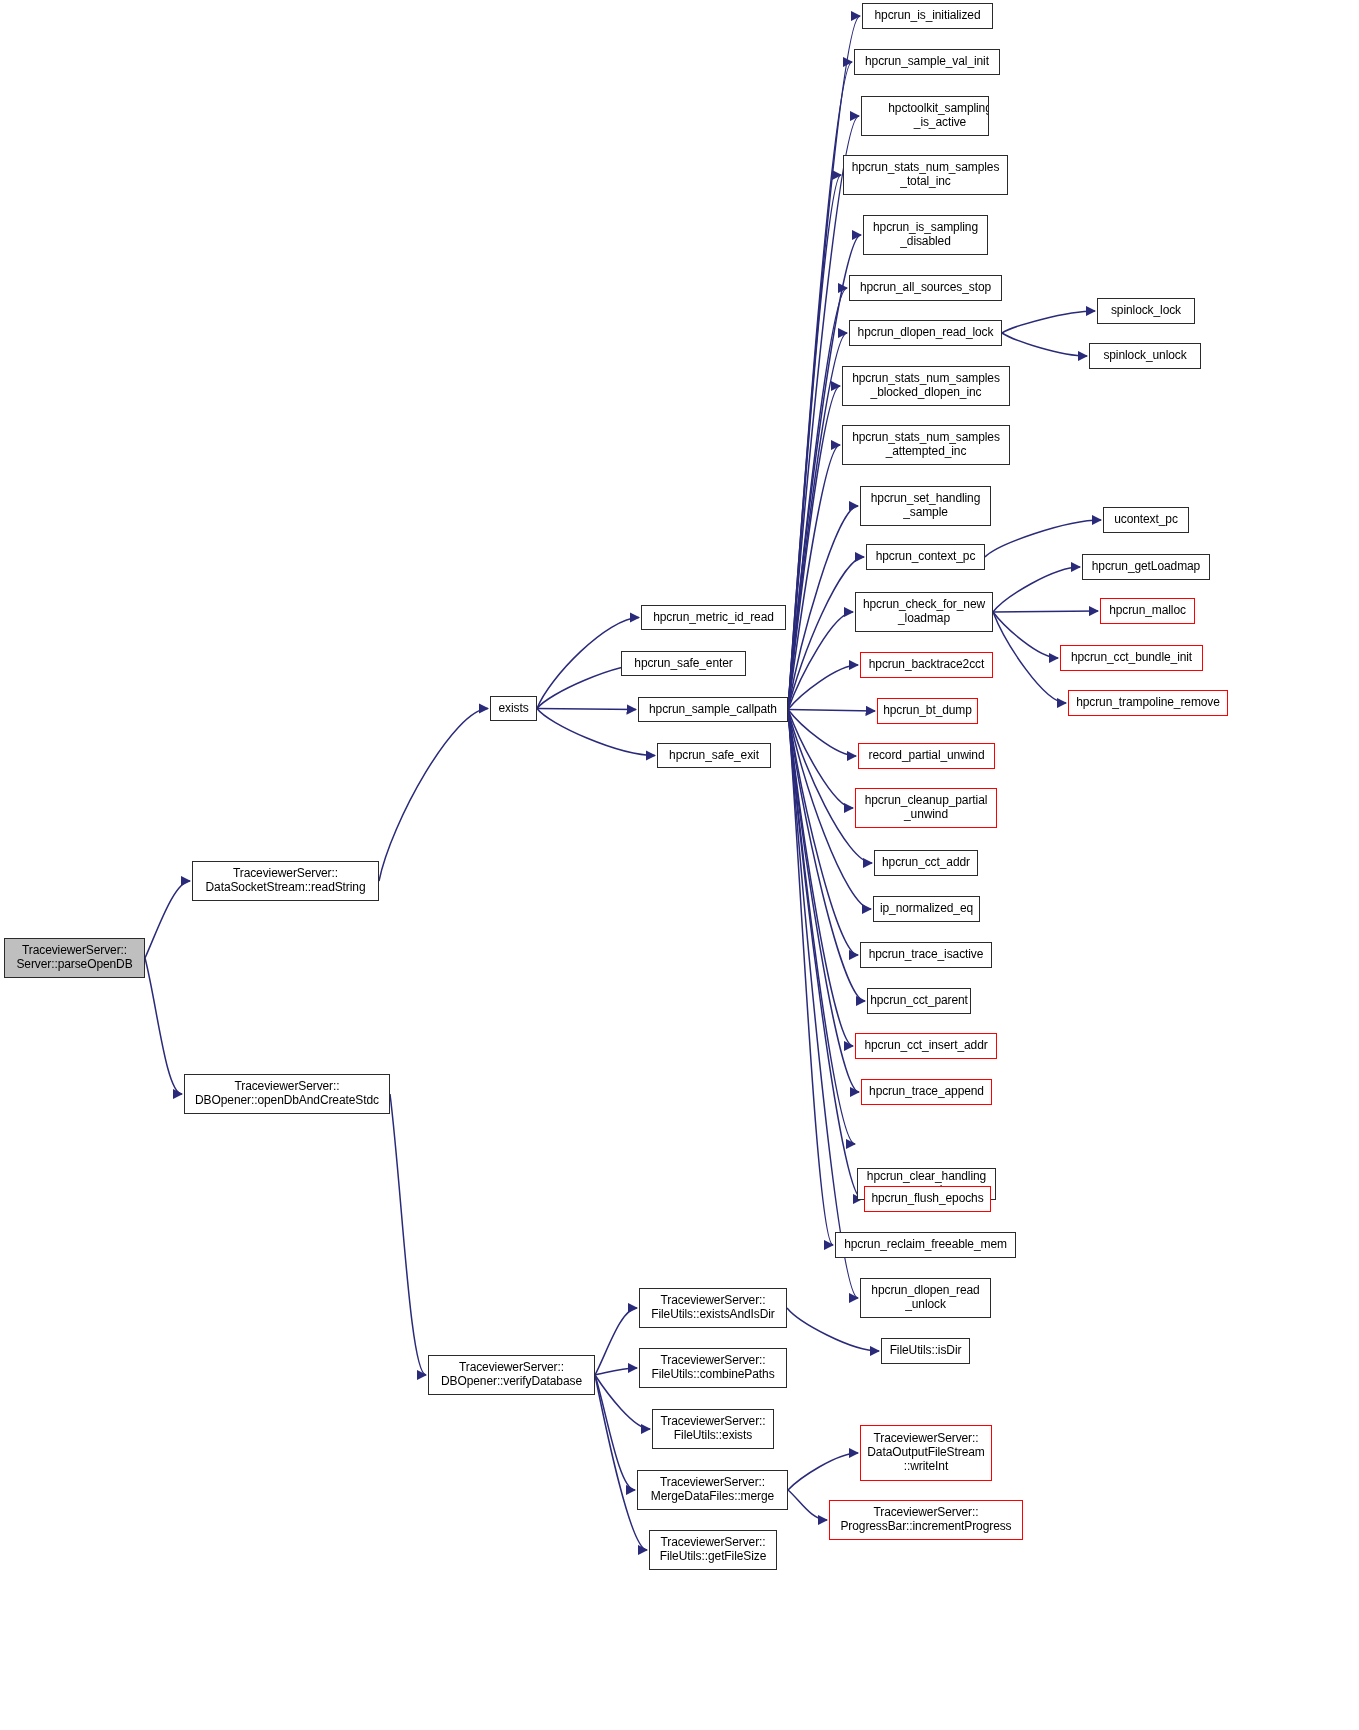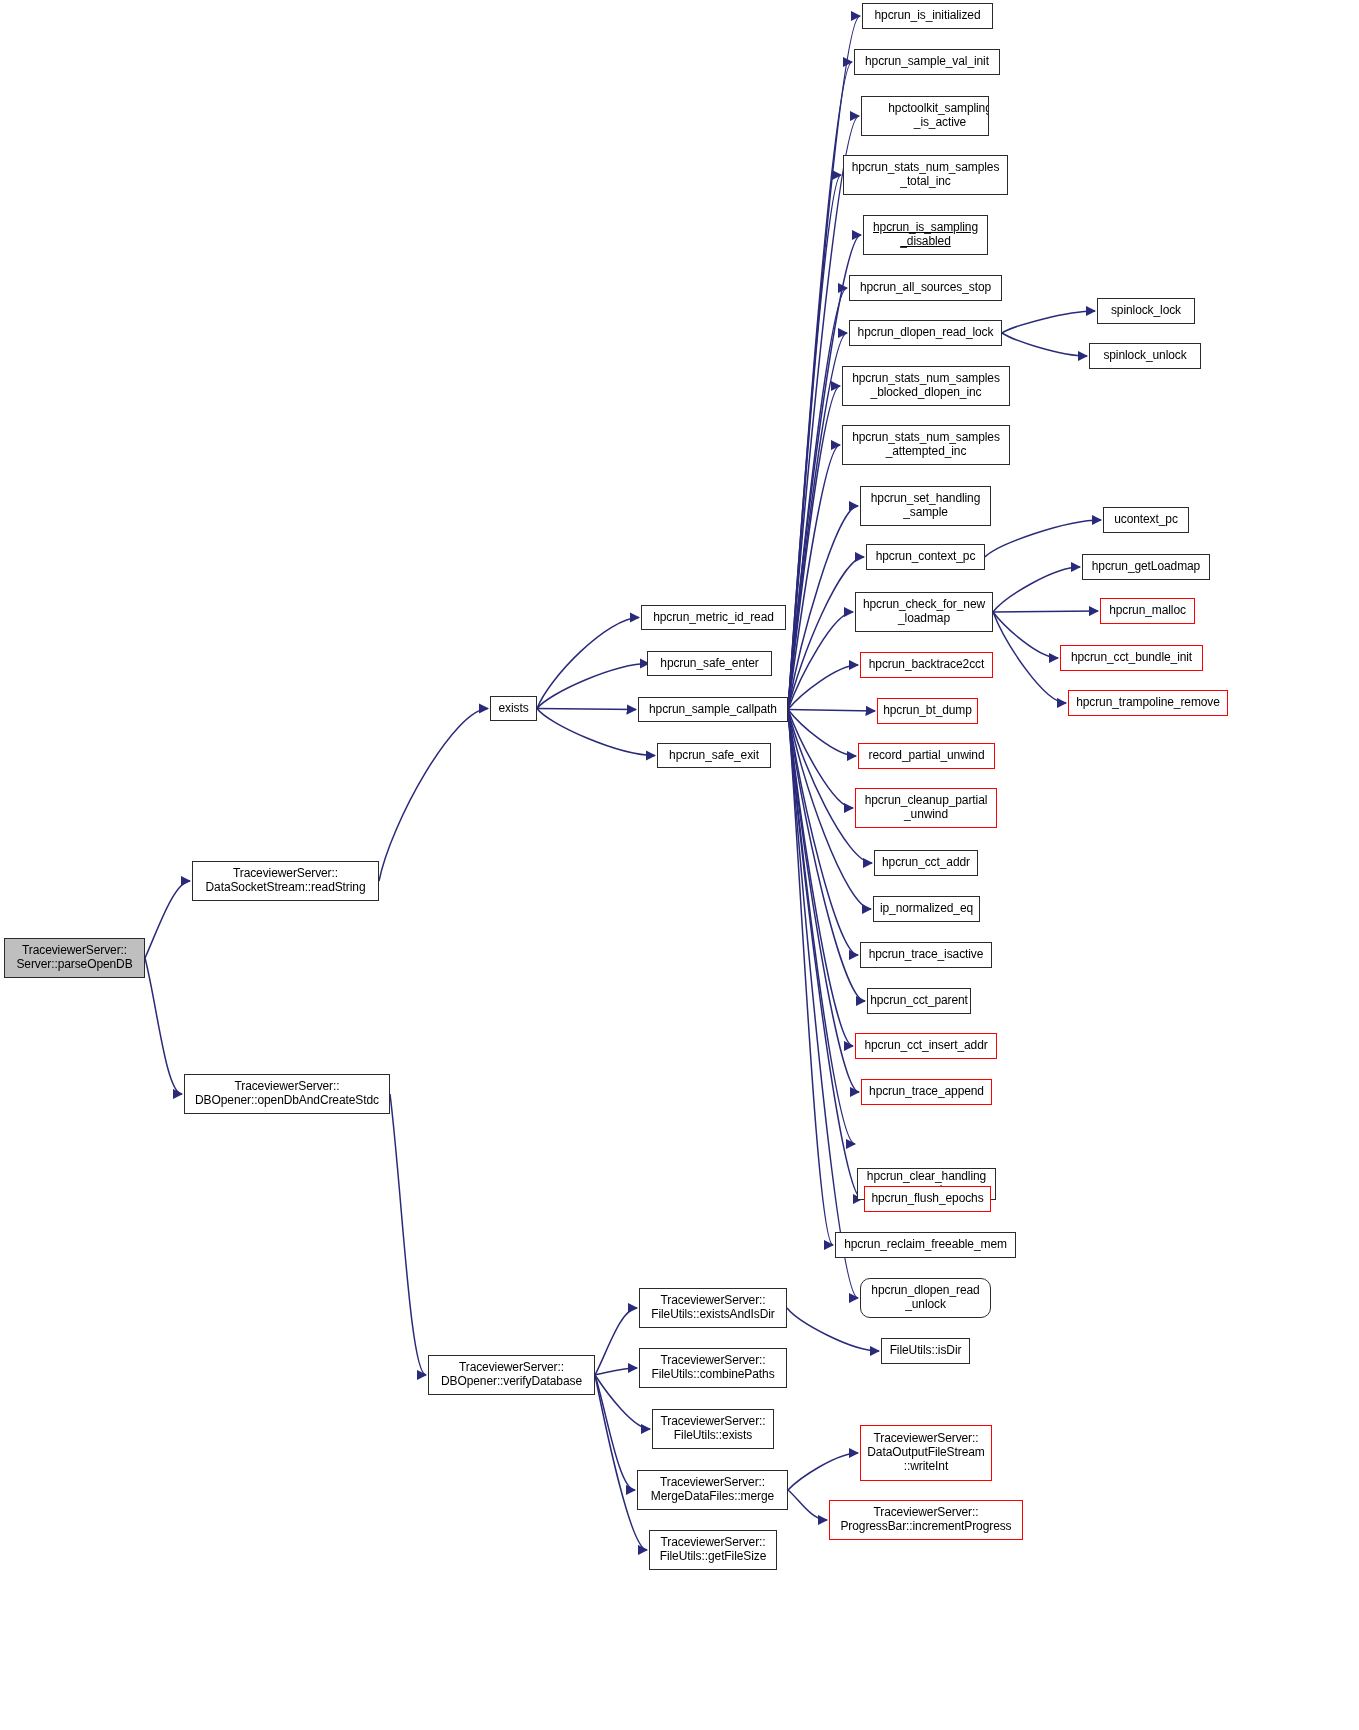--- a/index.html
+++ b/index.html
@@ -112,30 +112,30 @@
       </g>
   </svg>
 <div class="node root" style="left: 4px; top: 938px; width: 141px; height: 40px;"><span>TraceviewerServer::
 Server::parseOpenDB</span></div>
     <div class="node" style="left: 192px; top: 861px; width: 187px; height: 40px;"><span>TraceviewerServer::
 DataSocketStream::readString</span></div>
     <div class="node" style="left: 184px; top: 1074px; width: 206px; height: 40px;"><span>TraceviewerServer::
 DBOpener::openDbAndCreateStdc</span></div>
     <div class="node" style="left: 490px; top: 696px; width: 47px; height: 25px;"><span>exists</span></div>
     <div class="node" style="left: 641px; top: 605px; width: 145px; height: 25px;"><span>hpcrun_metric_id_read</span></div>
-    <div class="node" style="left: 647px; top: 651px; width: 125px; height: 25px;"><span>hpcrun_safe_enter</span></div>
+    <div class="node" style="left: 621px; top: 651px; width: 125px; height: 25px;"><span>hpcrun_safe_enter</span></div>
     <div class="node" style="left: 638px; top: 697px; width: 150px; height: 25px;"><span>hpcrun_sample_callpath</span></div>
     <div class="node" style="left: 657px; top: 743px; width: 114px; height: 25px;"><span>hpcrun_safe_exit</span></div>
     <div class="node" style="left: 862px; top: 3px; width: 131px; height: 26px;"><span>hpcrun_is_initialized</span></div>
     <div class="node" style="left: 854px; top: 49px; width: 146px; height: 26px;"><span>hpcrun_sample_val_init</span></div>
     <div class="node" style="left: 861px; top: 96px; width: 128px; height: 40px; padding-left: 33px;"><span>hpctoolkit_sampling
 _is_active</span></div>
     <div class="node" style="left: 843px; top: 155px; width: 165px; height: 40px;"><span>hpcrun_stats_num_samples
 _total_inc</span></div>
-    <div class="node" style="left: 863px; top: 215px; width: 125px; height: 40px; text-decoration: underline;"><span>hpcrun_is_sampling
+    <div class="node" style="left: 863px; top: 215px; width: 125px; height: 40px;"><span>hpcrun_is_sampling
 _disabled</span></div>
     <div class="node" style="left: 849px; top: 275px; width: 153px; height: 26px;"><span>hpcrun_all_sources_stop</span></div>
     <div class="node" style="left: 849px; top: 320px; width: 153px; height: 26px;"><span>hpcrun_dlopen_read_lock</span></div>
     <div class="node" style="left: 842px; top: 366px; width: 168px; height: 40px;"><span>hpcrun_stats_num_samples
 _blocked_dlopen_inc</span></div>
     <div class="node" style="left: 842px; top: 425px; width: 168px; height: 40px;"><span>hpcrun_stats_num_samples
 _attempted_inc</span></div>
     <div class="node" style="left: 860px; top: 486px; width: 131px; height: 40px;"><span>hpcrun_set_handling
 _sample</span></div>
     <div class="node" style="left: 866px; top: 544px; width: 119px; height: 26px;"><span>hpcrun_context_pc</span></div>
@@ -149,21 +149,21 @@
     <div class="node" style="left: 874px; top: 850px; width: 104px; height: 26px;"><span>hpcrun_cct_addr</span></div>
     <div class="node" style="left: 873px; top: 896px; width: 107px; height: 26px;"><span>ip_normalized_eq</span></div>
     <div class="node" style="left: 860px; top: 942px; width: 132px; height: 26px;"><span>hpcrun_trace_isactive</span></div>
     <div class="node" style="left: 867px; top: 988px; width: 104px; height: 26px;"><span>hpcrun_cct_parent</span></div>
     <div class="node red" style="left: 855px; top: 1033px; width: 142px; height: 26px;"><span>hpcrun_cct_insert_addr</span></div>
     <div class="node red" style="left: 861px; top: 1079px; width: 131px; height: 26px;"><span>hpcrun_trace_append</span></div>
     <div class="node" style="left: 857px; top: 1124px; width: 139px; height: 32px; margin-top: 44px;"><span>hpcrun_clear_handling
 _sample</span></div>
     <div class="node red" style="left: 864px; top: 1186px; width: 127px; height: 26px;"><span>hpcrun_flush_epochs</span></div>
     <div class="node" style="left: 835px; top: 1232px; width: 181px; height: 26px;"><span>hpcrun_reclaim_freeable_mem</span></div>
-    <div class="node" style="left: 860px; top: 1278px; width: 131px; height: 40px; border-radius: 10px;"><span>hpcrun_dlopen_read
+    <div class="node" style="left: 860px; top: 1278px; width: 131px; height: 40px;"><span>hpcrun_dlopen_read
 _unlock</span></div>
     <div class="node" style="left: 1097px; top: 298px; width: 98px; height: 26px;"><span>spinlock_lock</span></div>
     <div class="node" style="left: 1089px; top: 343px; width: 112px; height: 26px;"><span>spinlock_unlock</span></div>
     <div class="node" style="left: 1103px; top: 507px; width: 86px; height: 26px;"><span>ucontext_pc</span></div>
     <div class="node" style="left: 1082px; top: 554px; width: 128px; height: 26px;"><span>hpcrun_getLoadmap</span></div>
     <div class="node red" style="left: 1100px; top: 598px; width: 95px; height: 26px;"><span>hpcrun_malloc</span></div>
     <div class="node red" style="left: 1060px; top: 645px; width: 143px; height: 26px;"><span>hpcrun_cct_bundle_init</span></div>
     <div class="node red" style="left: 1068px; top: 690px; width: 160px; height: 26px;"><span>hpcrun_trampoline_remove</span></div>
     <div class="node" style="left: 428px; top: 1355px; width: 167px; height: 40px;"><span>TraceviewerServer::
 DBOpener::verifyDatabase</span></div>

